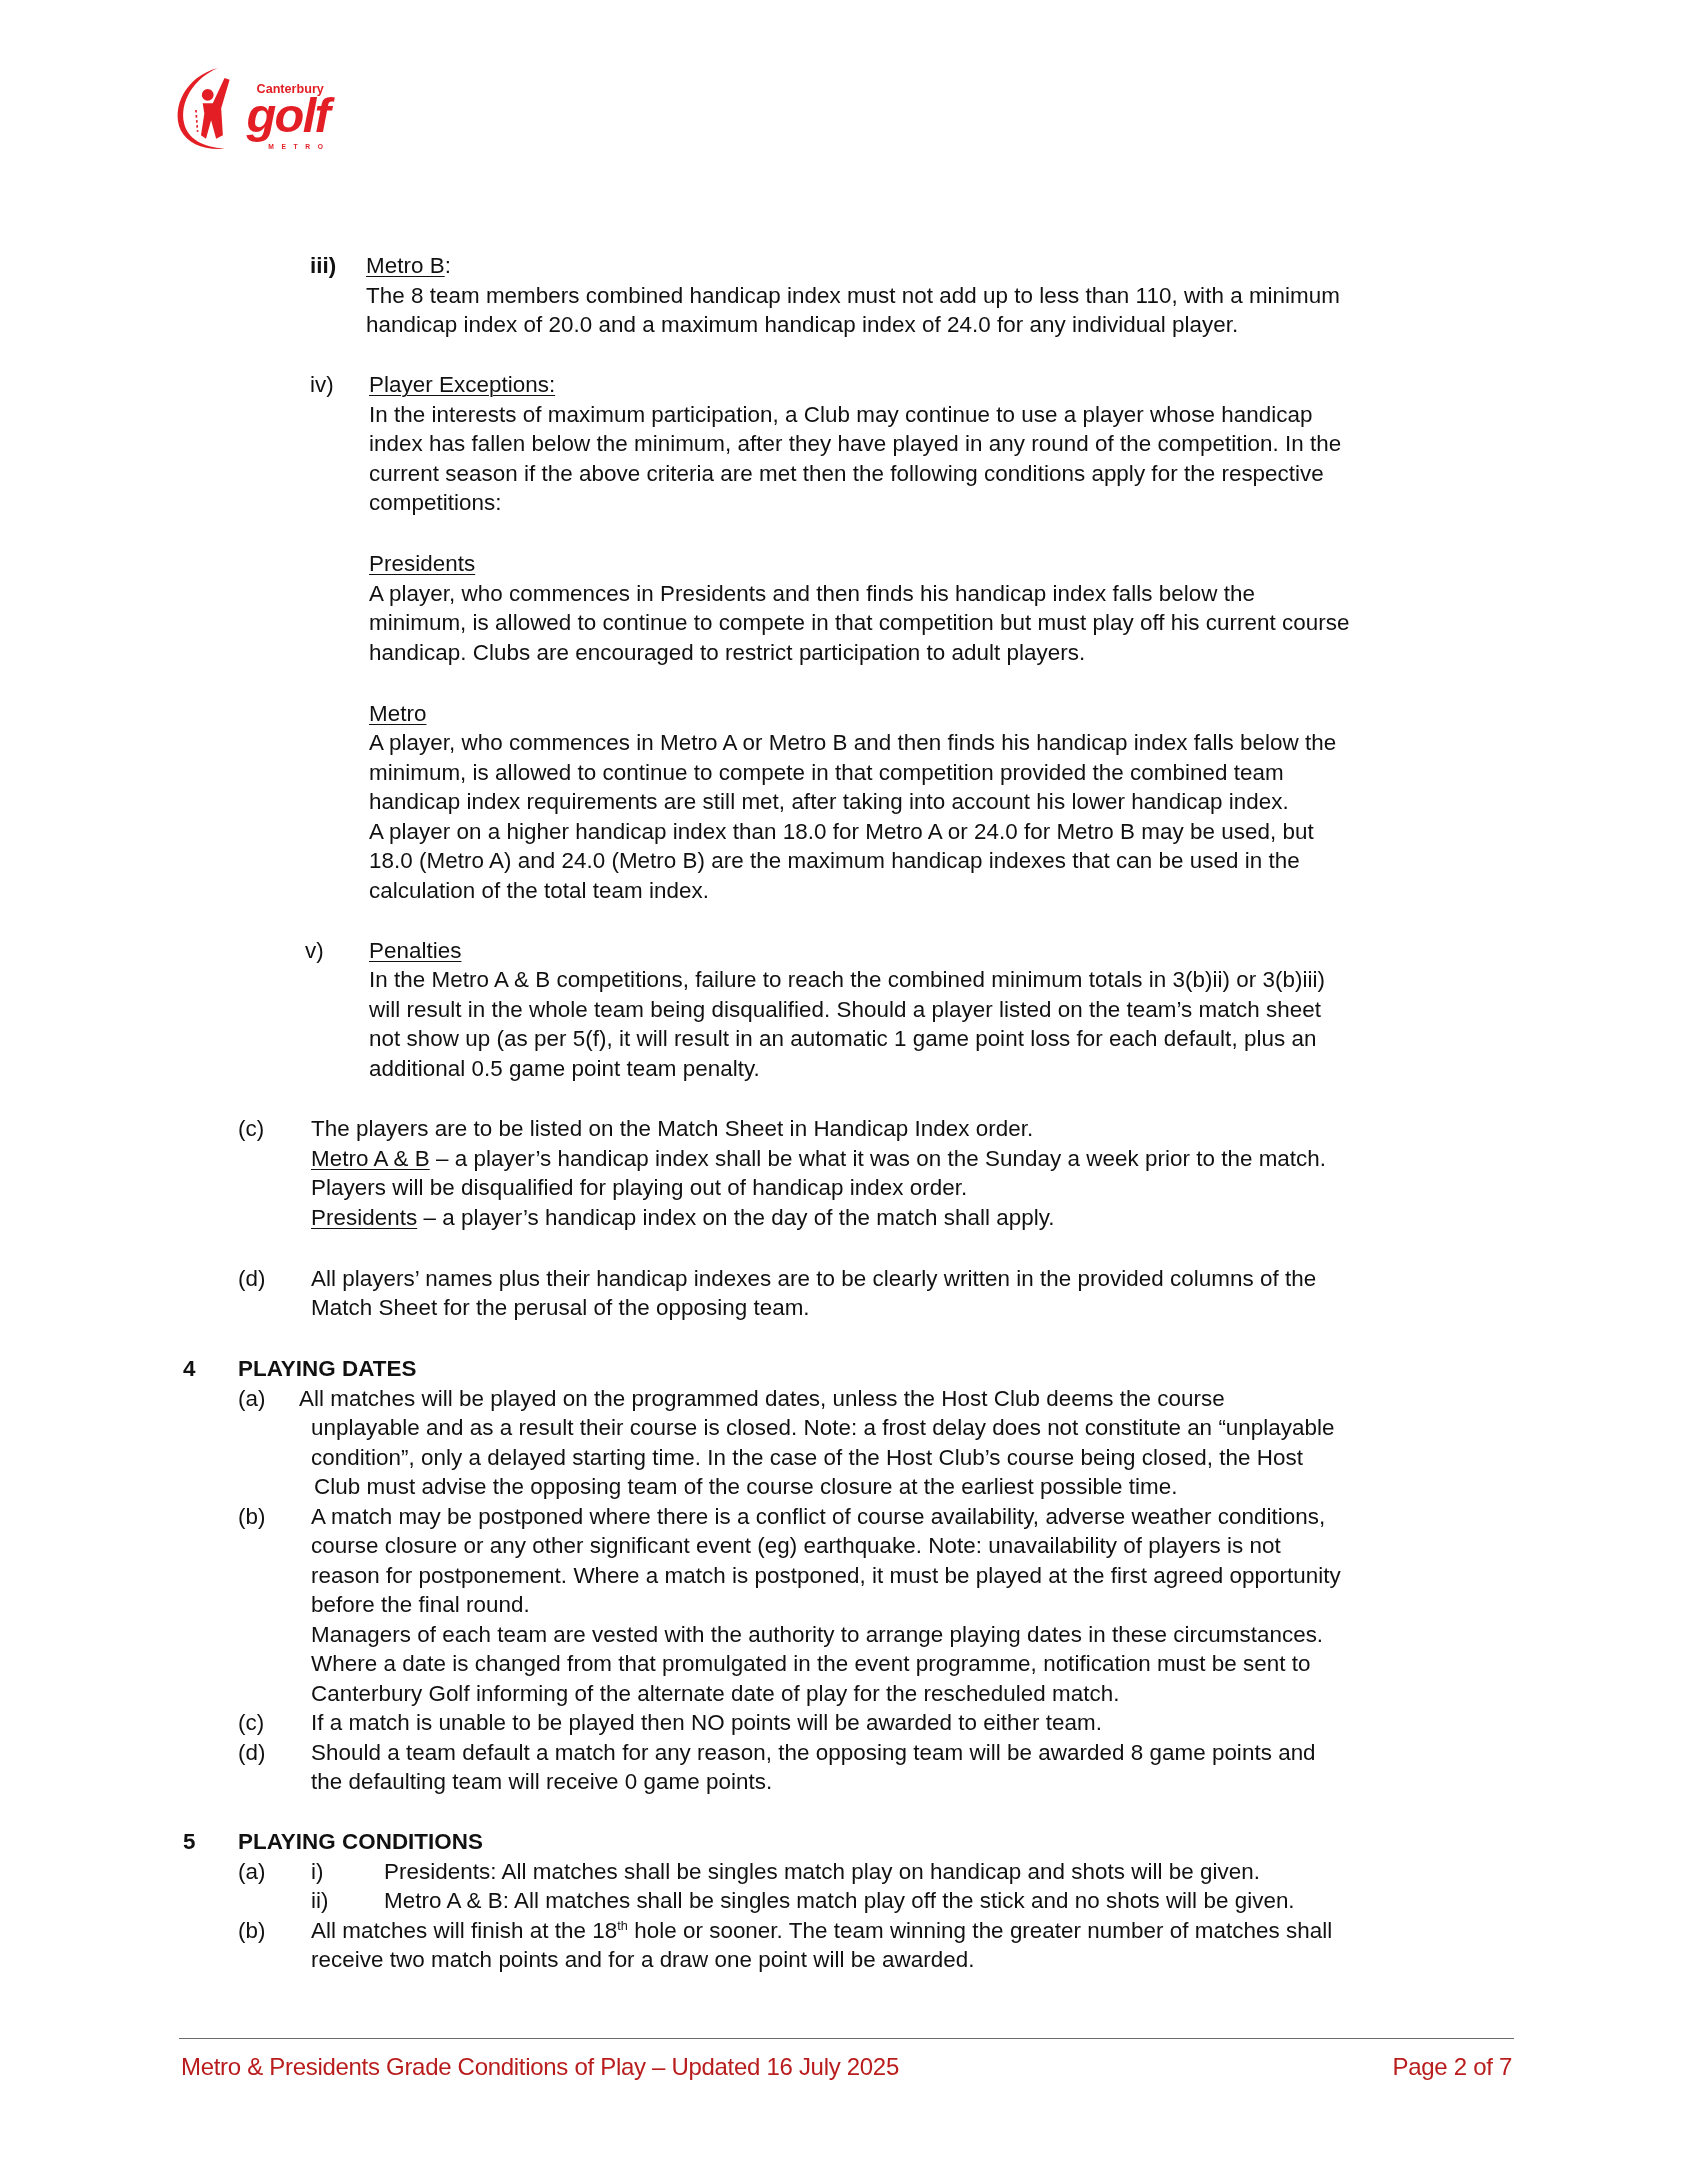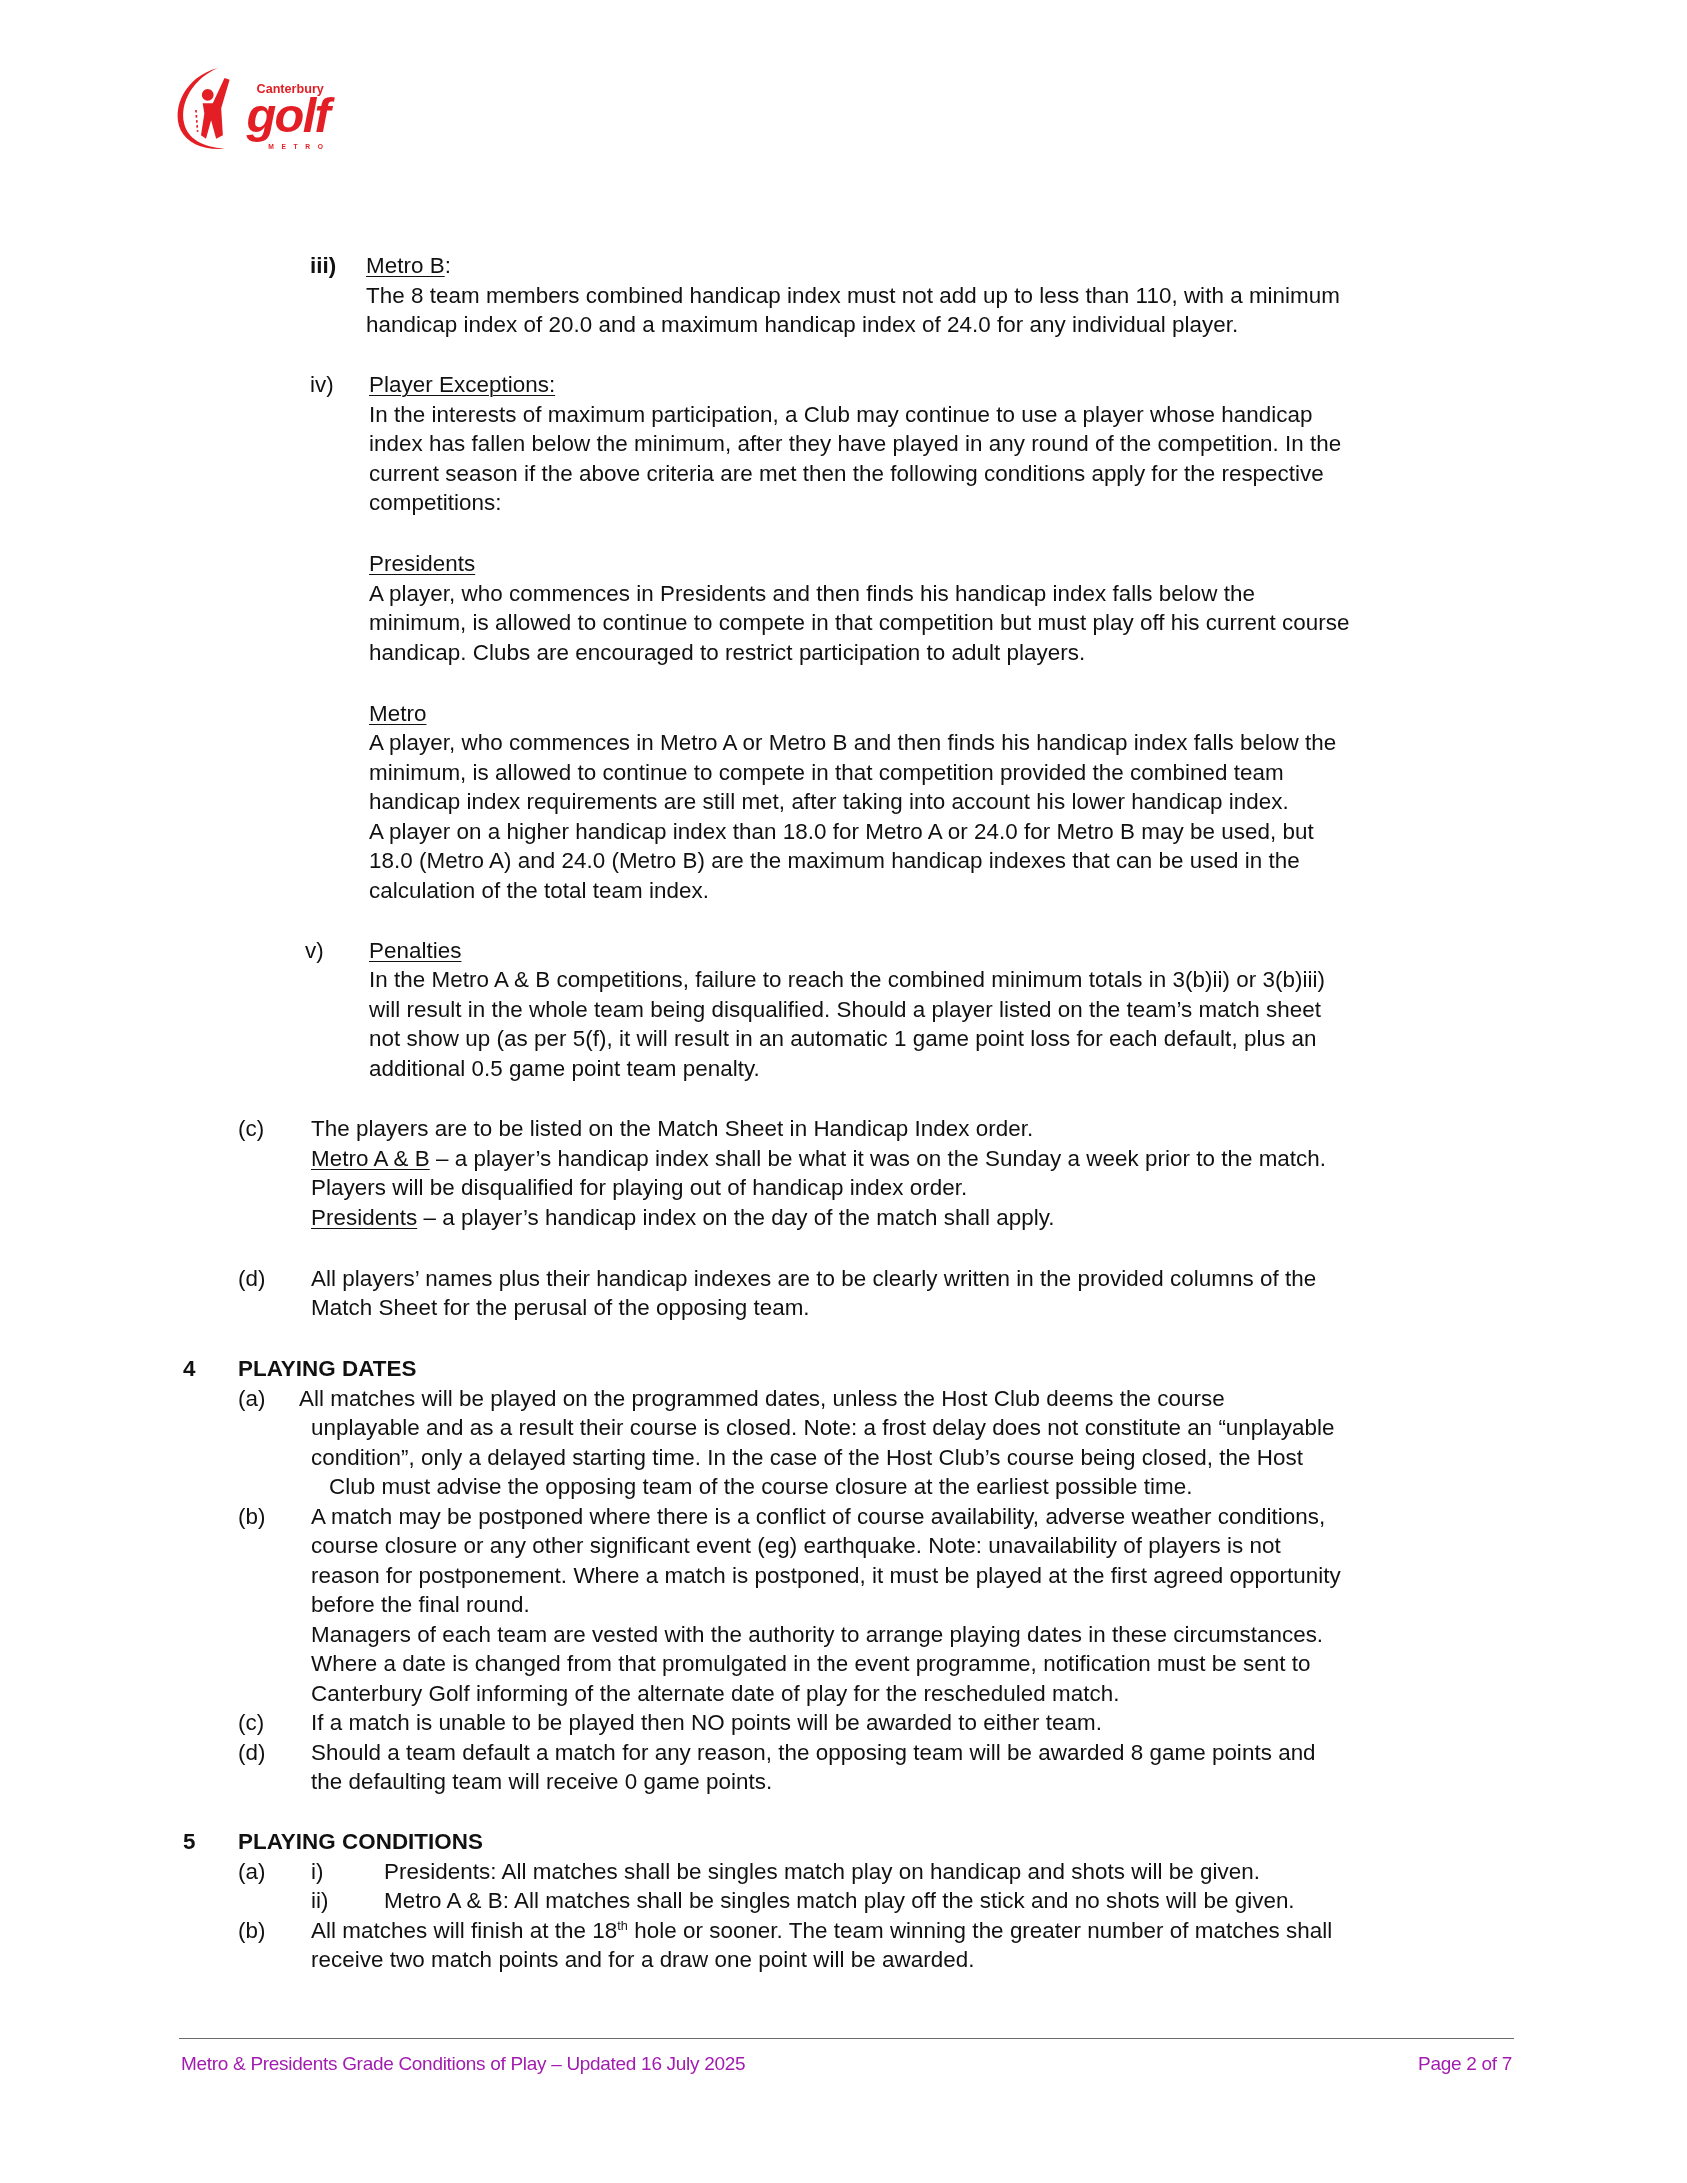--- a/index.html
+++ b/index.html
@@ -13,21 +13,21 @@
   .content { position: absolute; left: 0; top: 0; width: 1687px; }
   .line {
     position: absolute; font-size: 22.4px; line-height: 29.5px; white-space: nowrap;
     letter-spacing: 0.04px;
   }
   .u { text-decoration: underline; text-underline-offset: 2.5px; text-decoration-thickness: 1.3px; }
   .b { font-weight: bold; }
   sup { font-size: 12.7px; line-height: 0; vertical-align: 8.4px; }
 
   .footer-rule { position: absolute; left: 179px; top: 2038px; width: 1335px; height: 0; border-top: 1.7px solid #6b6b6b; }
-  .footer { position: absolute; top: 2053px; font-family: "Liberation Sans", sans-serif; font-size: 19px; color: #a21caf; letter-spacing: -0.3px; }
+  .footer { position: absolute; top: 2053px; font-family: "Liberation Sans", sans-serif; font-size: 24px; color: #b91c1c; letter-spacing: -0.3px; }
   .footer-left { left: 181px; }
   .footer-right { right: 175px; }
 </style>
 </head>
 <body>
 
 <div class="logo">
   <svg viewBox="0 0 240 110">
     <path d="M 58 8 C 20 18, 2 55, 14 82 C 22 98, 42 106, 66 104 C 40 102, 22 92, 18 74 C 12 48, 30 20, 58 8 Z" fill="#e31e24"></path>
     <circle cx="46" cy="40" r="7" fill="#e31e24"></circle>
@@ -83,21 +83,21 @@
   <div class="line" style="left:311px; top:1264px;">All players’ names plus their handicap indexes are to be clearly written in the provided columns of the</div>
   <div class="line" style="left:311px; top:1293px;">Match Sheet for the perusal of the opposing team.</div>
 
   <div class="line b" style="left:183px; top:1354px;">4</div>
   <div class="line b" style="left:238px; top:1354px;">PLAYING DATES</div>
 
   <div class="line" style="left:238px; top:1384px;">(a)</div>
   <div class="line" style="left:299px; top:1384px;">All matches will be played on the programmed dates, unless the Host Club deems the course</div>
   <div class="line" style="left:311px; top:1413px;">unplayable and as a result their course is closed. Note: a frost delay does not constitute an “unplayable</div>
   <div class="line" style="left:311px; top:1443px;">condition”, only a delayed starting time. In the case of the Host Club’s course being closed, the Host</div>
-  <div class="line" style="left:329px; top:1472px;">Club must advise the opposing team of the course closure at the earliest possible time.</div>
+  <div class="line" style="left:314px; top:1472px;">Club must advise the opposing team of the course closure at the earliest possible time.</div>
 
   <div class="line" style="left:238px; top:1502px;">(b)</div>
   <div class="line" style="left:311px; top:1502px;">A match may be postponed where there is a conflict of course availability, adverse weather conditions,</div>
   <div class="line" style="left:311px; top:1531px;">course closure or any other significant event (eg) earthquake. Note: unavailability of players is not</div>
   <div class="line" style="left:311px; top:1561px;">reason for postponement. Where a match is postponed, it must be played at the first agreed opportunity</div>
   <div class="line" style="left:311px; top:1590px;">before the final round.</div>
   <div class="line" style="left:311px; top:1620px;">Managers of each team are vested with the authority to arrange playing dates in these circumstances.</div>
   <div class="line" style="left:311px; top:1649px;">Where a date is changed from that promulgated in the event programme, notification must be sent to</div>
   <div class="line" style="left:311px; top:1679px;">Canterbury Golf informing of the alternate date of play for the rescheduled match.</div>
 

